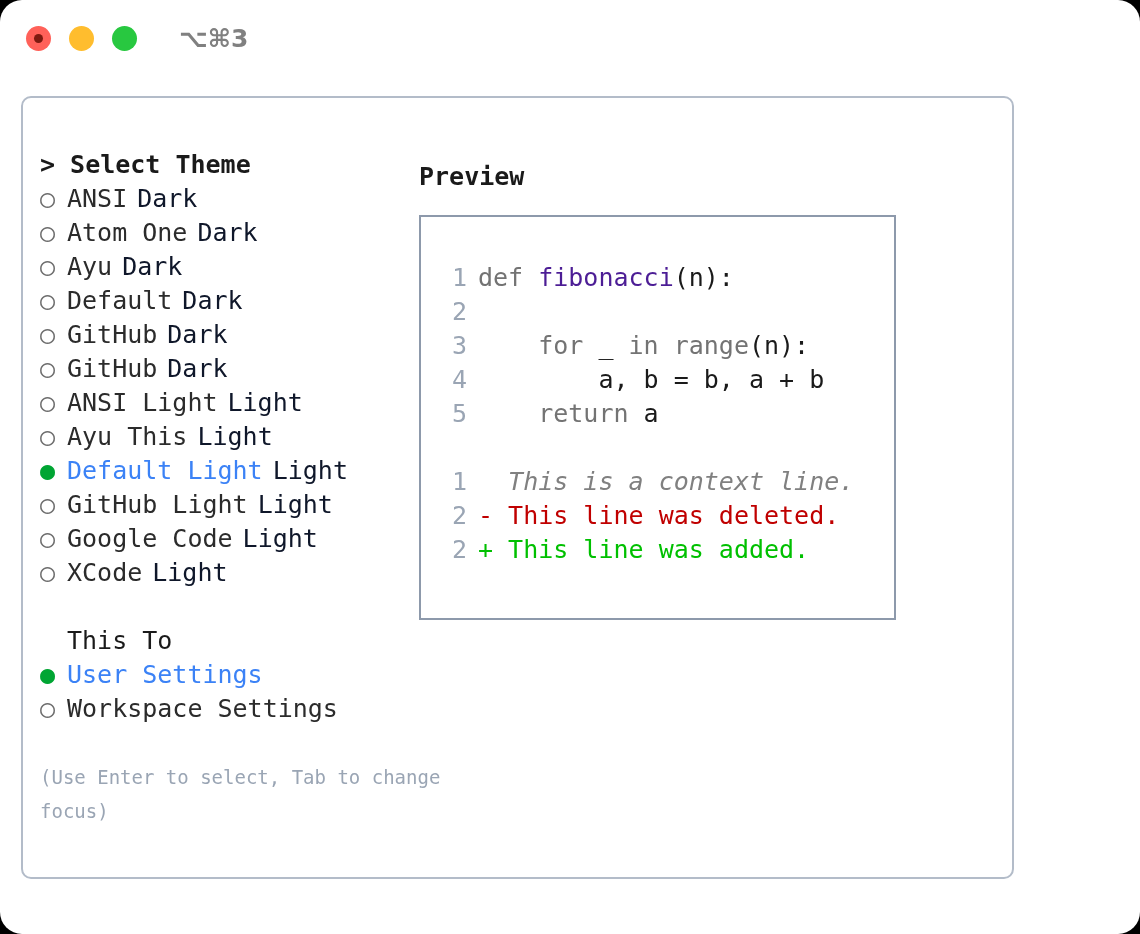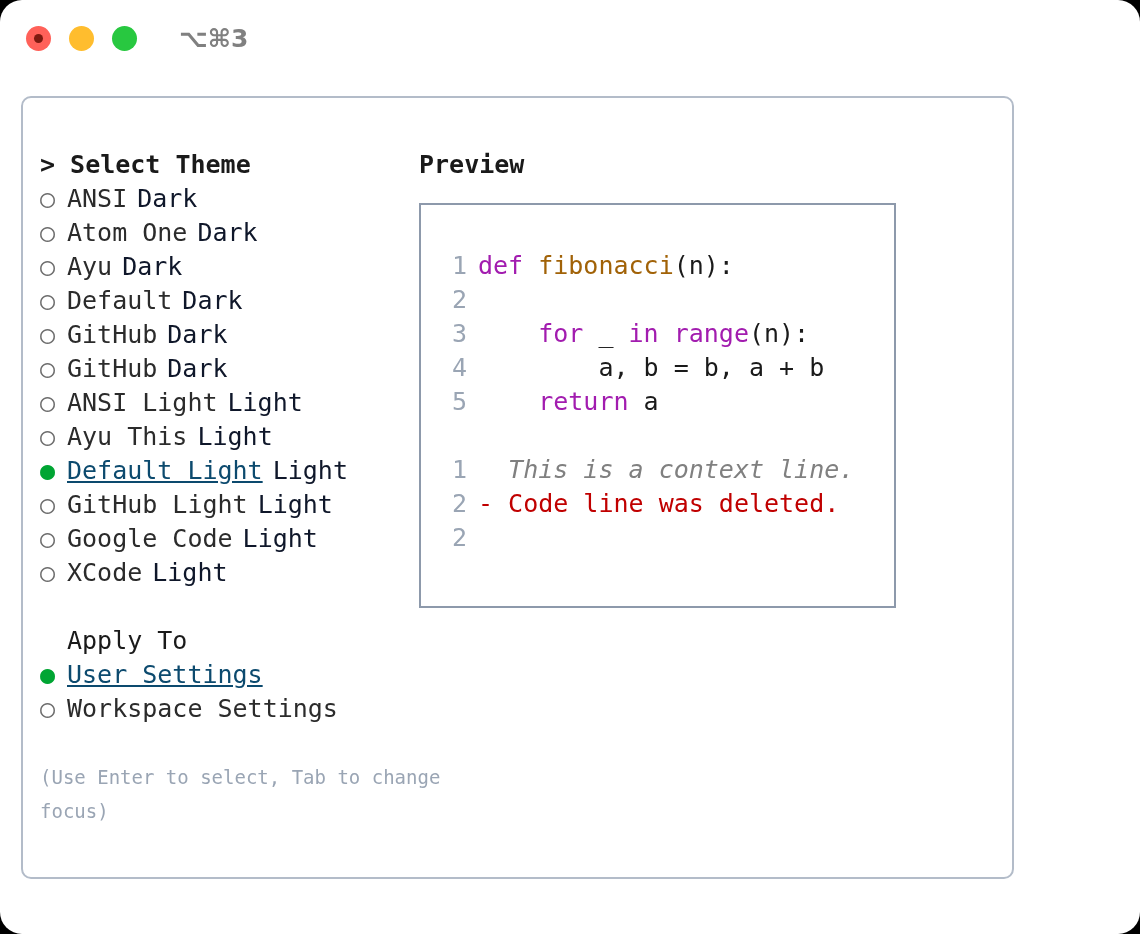--- a/index.html
+++ b/index.html
@@ -65,21 +65,21 @@
     background: #ffffff;
   }
 
   .columns {
     position: absolute;
     left: 0; top: 0;
     width: 100%; height: 100%;
     display: flex;
   }
   .col-left  { width: 380px; padding: 50px 13px 0 17px; }
-  .col-right { flex: 1; padding: 50px 0 0 16px; }
+  .col-right { flex: 1; padding: 50px 0 0 16px; margin-top: 12px; }
 
   
   .hdr {
     font-size: 25px;
     font-weight: bold;
     color: #1a1a1a;
     line-height: 34px;
     white-space: pre;
   }
   .row {
@@ -91,21 +91,21 @@
     align-items: baseline;
   }
   .marker {
     display: inline-block;
     width: 27px;
     flex: 0 0 27px;
     color: #6e6e6e;
   }
   .marker.sel { color: #00a533; }
   .row .name { color: #2b2b2b; }
-  .row.selected .name { color: #0c4a6e; text-decoration: underline; }
+  .row.selected .name { color: #3b82f6; }
   .row .variant { color: #0f172a; margin-left: 10px; }
   .subhdr {
     font-size: 25px;
     color: #1a1a1a;
     line-height: 34px;
     white-space: pre;
     padding-left: 27px;
   }
   .spacer-lg { height: 34px; }
   .help {
@@ -141,22 +141,22 @@
     align-items: baseline;
   }
   .lineno {
     width: 36px;
     flex: 0 0 36px;
     text-align: right;
     color: #9aa5b4;
     margin-right: 11px;
   }
   .code-text { white-space: pre; }
-  .tok-kw  { color: #a21caf; }
-  .tok-fn  { color: #a16207; }
+  .tok-kw  { color: #737373; }
+  .tok-fn  { color: #4c1d95; }
   .tok-pl  { color: #1a1a1a; }
   .dl-ctx  { color: #808080; font-style: italic; }
   .dl-del  { color: #c00000; }
   .dl-add  { color: #00c000; }
   .code-gap { height: 34px; }
 </style>
 </head>
 <body>
 
 <div class="window">
@@ -187,21 +187,21 @@
             <div class="row"><span class="marker">○</span><span class="name">ANSI Light</span><span class="variant">Light</span></div>
             <div class="row"><span class="marker">○</span><span class="name">Ayu This</span><span class="variant">Light</span></div>
             <div class="row selected"><span class="marker sel">●</span><span class="name">Default Light</span><span class="variant">Light</span></div>
             <div class="row"><span class="marker">○</span><span class="name">GitHub Light</span><span class="variant">Light</span></div>
             <div class="row"><span class="marker">○</span><span class="name">Google Code</span><span class="variant">Light</span></div>
             <div class="row"><span class="marker">○</span><span class="name">XCode</span><span class="variant">Light</span></div>
           </div>
 
         <div class="spacer-lg"></div>
 
-        <div class="subhdr">Apply To</div>
+        <div class="subhdr">This To</div>
         <div id="apply-list">
             <div class="row selected"><span class="marker sel">●</span><span class="name">User Settings</span></div>
             <div class="row"><span class="marker">○</span><span class="name">Workspace Settings</span></div>
           </div>
 
         <div class="spacer-lg"></div>
         <div class="help">(Use Enter to select, Tab to change focus)</div>
       </div>
 
       <div class="col-right">
@@ -210,21 +210,21 @@
           <div id="code-lines">
               <div class="code-line"><span class="lineno">1</span><span class="code-text"><span class="tok-kw">def</span><span class="tok-pl"> </span><span class="tok-fn">fibonacci</span><span class="tok-pl">(n):</span></span></div>
               <div class="code-line"><span class="lineno">2</span></div>
               <div class="code-line"><span class="lineno">3</span><span class="code-text"><span class="tok-pl">    </span><span class="tok-kw">for</span><span class="tok-pl"> _ </span><span class="tok-kw">in</span><span class="tok-pl"> </span><span class="tok-kw">range</span><span class="tok-pl">(n):</span></span></div>
               <div class="code-line"><span class="lineno">4</span><span class="code-text"><span class="tok-pl">        a, b = b, a + b</span></span></div>
               <div class="code-line"><span class="lineno">5</span><span class="code-text"><span class="tok-pl">    </span><span class="tok-kw">return</span><span class="tok-pl"> a</span></span></div>
             </div>
           <div class="code-gap"></div>
           <div id="diff-lines">
               <div class="code-line"><span class="lineno">1</span><span class="code-text dl-ctx"><span> </span><span> This is a context line.</span></span></div>
-              <div class="code-line"><span class="lineno">2</span><span class="code-text dl-del"><span>-</span><span> Code line was deleted.</span></span></div>
-              <div class="code-line"><span class="lineno">2</span></div>
+              <div class="code-line"><span class="lineno">2</span><span class="code-text dl-del"><span>-</span><span> This line was deleted.</span></span></div>
+              <div class="code-line"><span class="lineno">2</span><span class="code-text dl-add"><span>+</span><span> This line was added.</span></span></div>
             </div>
         </div>
       </div>
 
     </div>
   </div>
 </div>
 
 </body></html>

